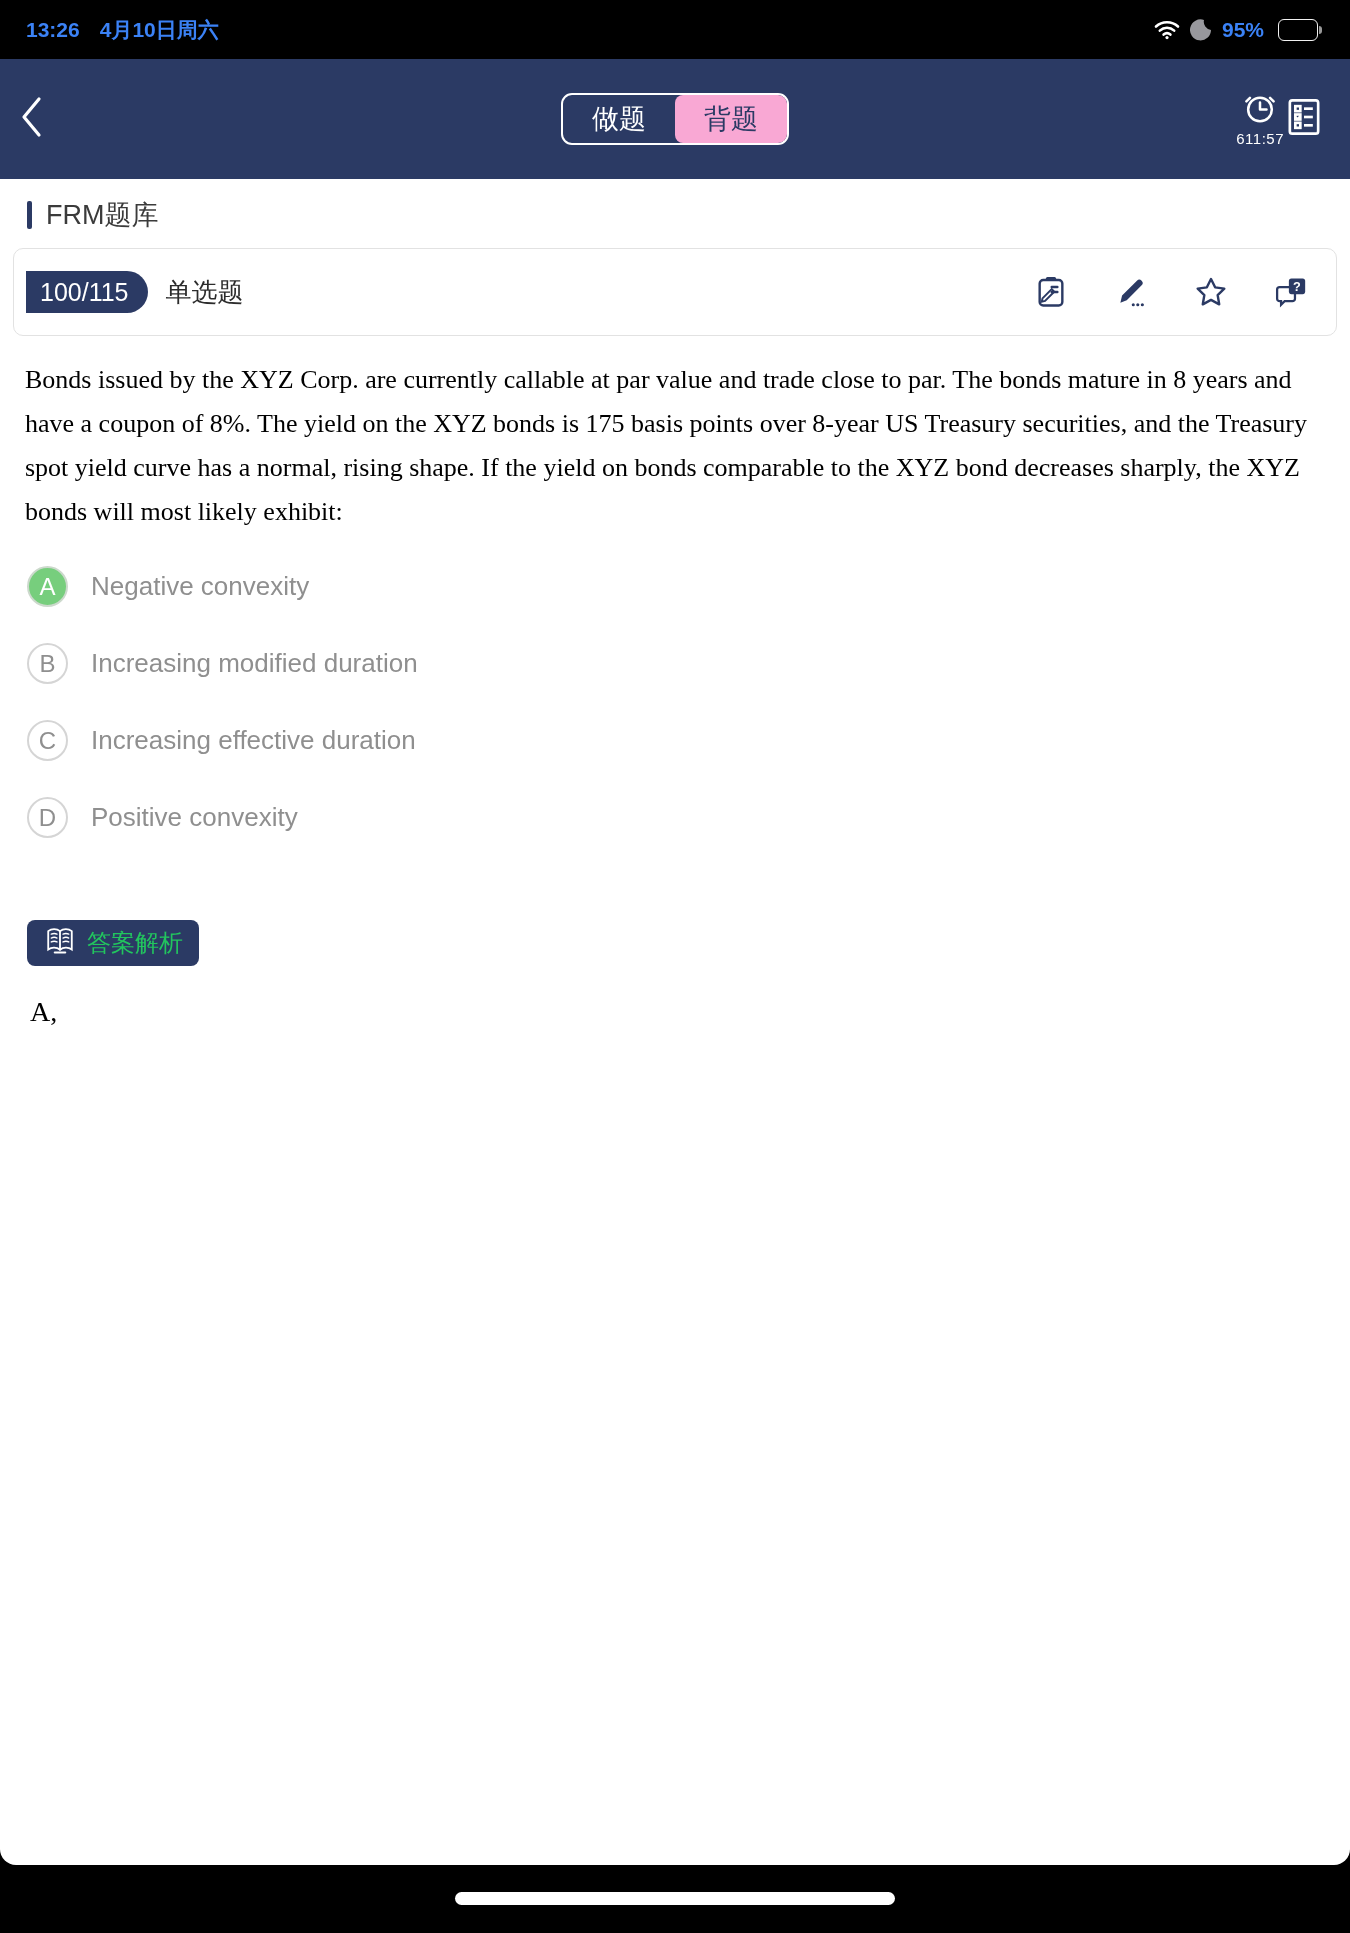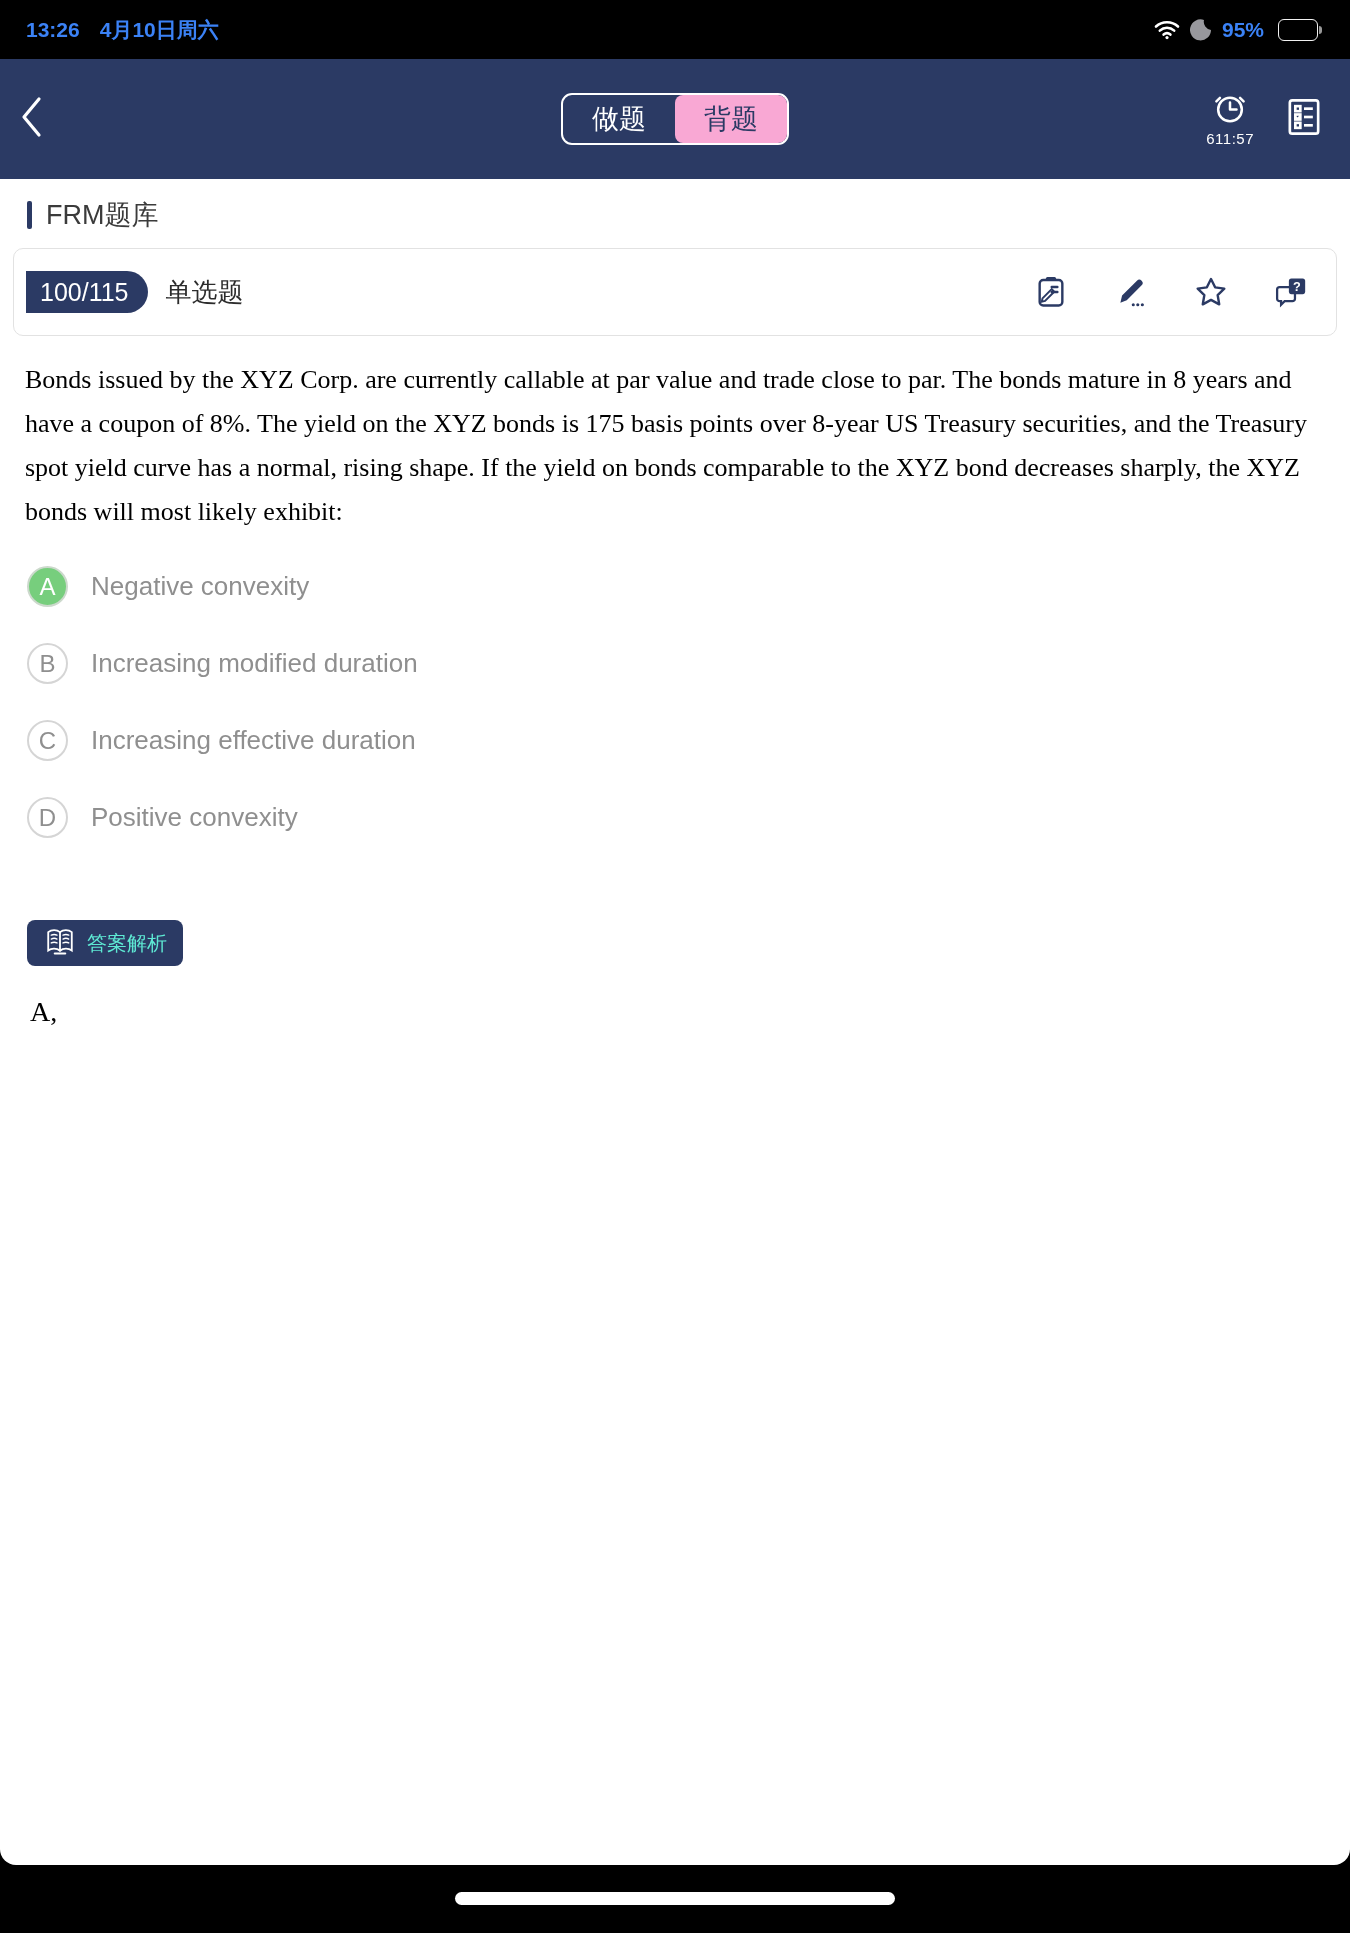--- a/index.html
+++ b/index.html
@@ -17,21 +17,21 @@
   .battery-body { width:40px; height:22px; border:1.5px solid rgba(255,255,255,.95); border-radius:6px; padding:2.5px; }
   .battery-fill { width:95%; height:100%; background:#fff; border-radius:3px; }
   .battery-tip { width:3px; height:8px; background:rgba(255,255,255,.6); border-radius:0 3px 3px 0; margin-left:1px; }
 
   
   .header { position:relative; height:120px; background:#2b3a64; }
   .back-btn { position:absolute; left:16px; top:50%; transform:translateY(-50%); width:44px; height:56px; display:flex; align-items:center; cursor:pointer; }
   .mode-toggle { position:absolute; left:50%; top:50%; transform:translate(-50%,-50%); width:228px; height:52px; border:2.5px solid #fff; border-radius:11px; display:flex; overflow:hidden; background:#2b3a64; }
   .mode-seg { flex:1; display:flex; align-items:center; justify-content:center; font-size:27px; color:#fff; cursor:pointer; }
   .mode-seg.active { background:#f9a8d4; color:#2b3a64; border-radius:8px; }
-  .header-right { position:absolute; right:26px; top:50%; transform:translateY(-50%); display:flex; align-items:center; gap:30px; }
+  .header-right { position:absolute; right:26px; top:50%; transform:translateY(-50%); display:flex; align-items:center; }
   .timer-block { display:flex; flex-direction:column; align-items:center; color:#fff; cursor:pointer; }
   .timer-text { font-size:15px; margin-top:1px; letter-spacing:.5px; }
 
   
   .section-title { display:flex; align-items:center; gap:14px; margin:18px 0 8px 27px; }
   .title-bar-mark { width:5px; height:28px; background:#2b3a64; border-radius:2px; }
   .section-title span { font-size:27px; color:#3b3b3b; font-weight:500; }
 
   
   .question-card { margin:15px 13px 0 13px; height:88px; border:1.5px solid #e2e2e2; border-radius:10px; display:flex; align-items:center; background:#fff; }
@@ -46,21 +46,21 @@
 
   
   .options { margin-top:32px; }
   .option-row { display:flex; align-items:center; gap:23px; padding-left:27px; margin-bottom:36px; cursor:pointer; }
   .opt-circle { width:41px; height:41px; border-radius:50%; border:2px solid #d5d5d5; color:#8f8f8f; font-size:24px; display:flex; align-items:center; justify-content:center; flex:0 0 auto; background:#fff; }
   .option-row.selected .opt-circle { background:#77ce7d; color:#fff; border-color:#ccd9cc; }
   .opt-text { font-size:26px; color:#8f8f8f; }
 
   
   .analysis-btn { display:inline-flex; align-items:center; gap:10px; margin:46px 0 0 27px; height:46px; background:#2b3a64; border-radius:8px; padding:0 16px; cursor:pointer; }
-  .analysis-btn span { color:#5eead4; font-size:20px; }
+  .analysis-btn span { color:#22c55e; font-size:24px; }
   .answer-letter { margin:30px 0 0 30px; font-family:"Liberation Serif", serif; font-size:28px; color:#000; }
   .explanation { margin:30px 60px 0 30px; font-family:"Liberation Serif", serif; font-size:26px; line-height:36px; color:#000; }
 
   
   .bottom-bar { position:absolute; left:0; bottom:0; width:1350px; height:68px; background:#000; }
   .home-indicator { position:absolute; left:50%; top:27px; transform:translateX(-50%); width:440px; height:13px; background:#fff; border-radius:7px; cursor:pointer; }
 </style>
 </head>
 <body>
 

